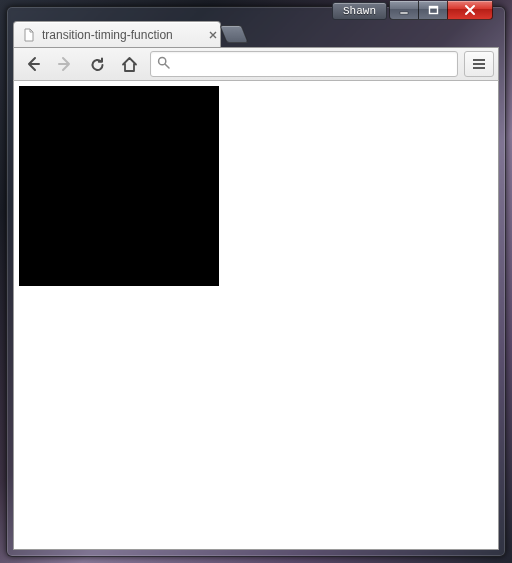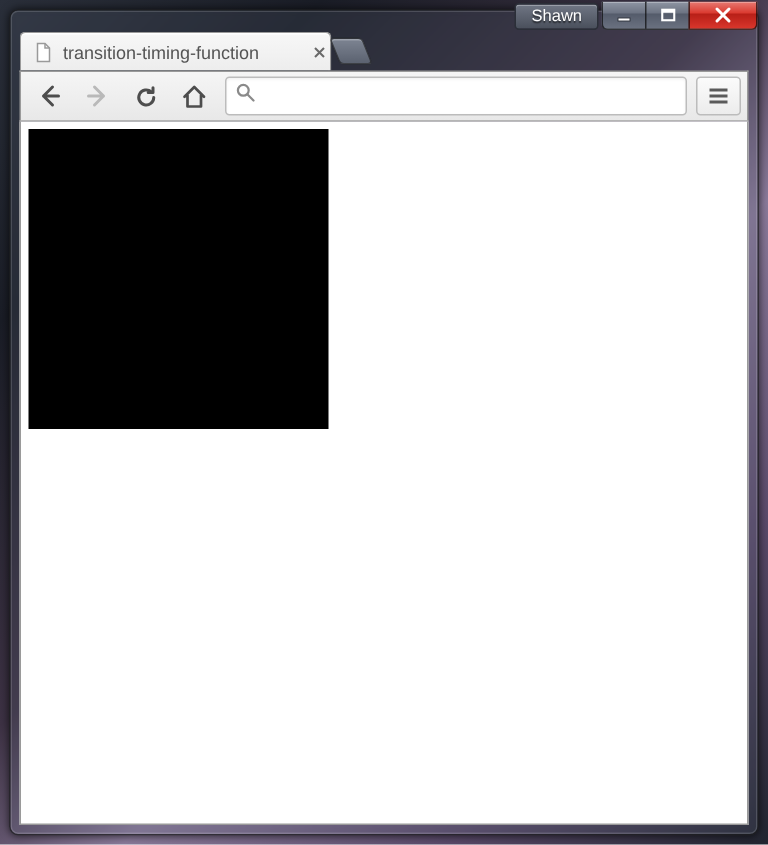--- a/index.html
+++ b/index.html
@@ -16,21 +16,21 @@
     border-radius: 6px;
     border: 1px solid rgba(20,20,20,0.7);
     box-shadow: 0 0 6px rgba(0,0,0,0.7), inset 0 0 0 1px rgba(255,255,255,0.15);
     background: rgba(90,100,120,0.20);
     backdrop-filter: blur(2px);
   }
 
   
   .titlebar {
     position: absolute;
-    top: 0; left: 0; right: 0; height: 20px;
+    top: 0; left: 0; right: 12px; height: 20px; font-family: Liberation Mono, monospace;
   }
   .user-badge {
     position: absolute;
     top: -5px; right: 106px;
     height: 18px;
     padding: 0 10px;
     background: linear-gradient(#707684, #4a505c);
     border: 1px solid #2b2f38;
     border-radius: 3px;
     box-shadow: inset 0 1px 0 rgba(255,255,255,0.3);

